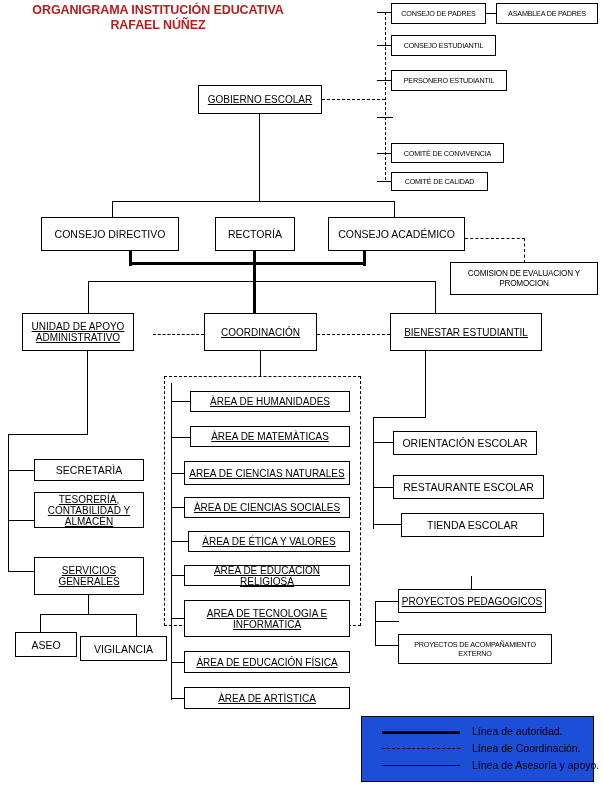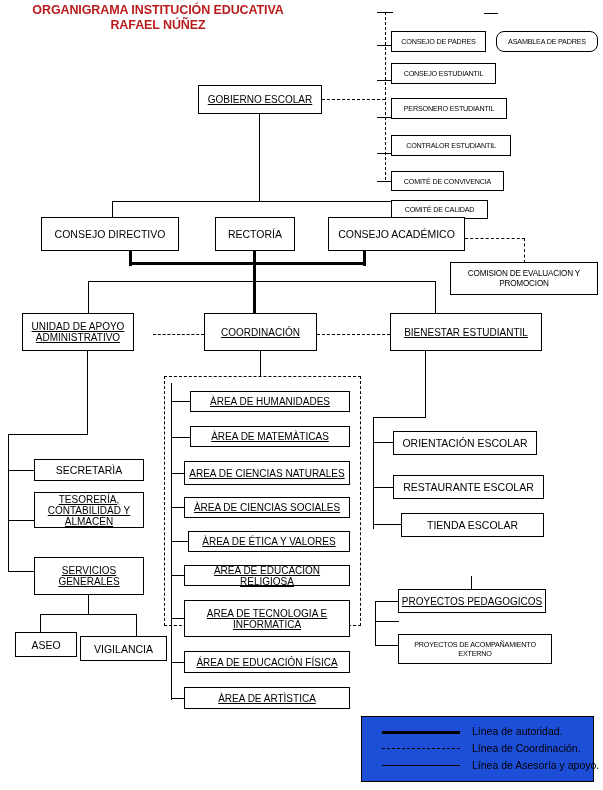--- a/index.html
+++ b/index.html
@@ -40,21 +40,21 @@
     text-align: center;
     color: #000;
     z-index: 5;
     padding: 0 2px;
   }
   .box span { display: block; width: 100%; }
   .f11 { font-size: 10.5px; line-height: 12px; }
   .f10 { font-size: 10px;  line-height: 11px; text-decoration: underline; }
   .f9  { font-size: 8.2px;  line-height: 10px; letter-spacing: -0.2px; }
   .f8  { font-size: 7.2px;  line-height: 9px;  letter-spacing: -0.2px; }
-  .narrow { font-stretch: condensed; margin-top: 28px; }
+  .narrow { font-stretch: condensed; }
 
   
   .ln {
     position: absolute;
     background: #000;
     z-index: 1;
   }
   .h { height: 1.3px; }
   .v { width: 1.3px; }
   .thick.h { height: 3.4px; }
@@ -134,31 +134,28 @@
   <div class="ln h" style="left:377px; top:45px; width:16px;"></div>
   <div class="ln h" style="left:377px; top:80px; width:16px;"></div>
   <div class="ln h" style="left:377px; top:117px; width:16px;"></div>
   <div class="ln h" style="left:377px; top:153px; width:16px;"></div>
   <div class="ln h" style="left:377px; top:181px; width:16px;"></div>
   <div class="ln h" style="left:484px; top:13px; width:14px;"></div>
 
   <div class="box f8 narrow" style="left:391px; top:3px; width:95px; height:21px;">
     <span>CONSEJO DE PADRES</span>
   </div>
-  <div class="box f8 narrow" style="left:496px; top:3px; width:102px; height:21px;border-radius:8px;">
+  <div class="box f8 narrow" style="left:496px; top:3px; width:102px; height:21px;">
     <span>ASAMBLEA DE PADRES</span>
   </div>
   <div class="box f8 narrow" style="left:391px; top:35px; width:105px; height:21px;">
     <span>CONSEJO ESTUDIANTIL</span>
   </div>
   <div class="box f8 narrow" style="left:391px; top:70px; width:116px; height:21px;">
     <span>PERSONERO ESTUDIANTIL</span>
-  </div>
-  <div class="box f8 narrow" style="left:391px; top:107px; width:120px; height:21px;">
-    <span>CONTRALOR ESTUDIANTIL</span>
   </div>
   <div class="box f8 narrow" style="left:391px; top:143px; width:113px; height:20px;">
     <span>COMITÉ DE CONVIVENCIA</span>
   </div>
   <div class="box f8 narrow" style="left:391px; top:172px; width:97px; height:19px;">
     <span>COMITÉ DE CALIDAD</span>
   </div>
 
   <div class="box f10" style="left:198px; top:85px; width:124px; height:29px;">
     <span>GOBIERNO ESCOLAR</span>

